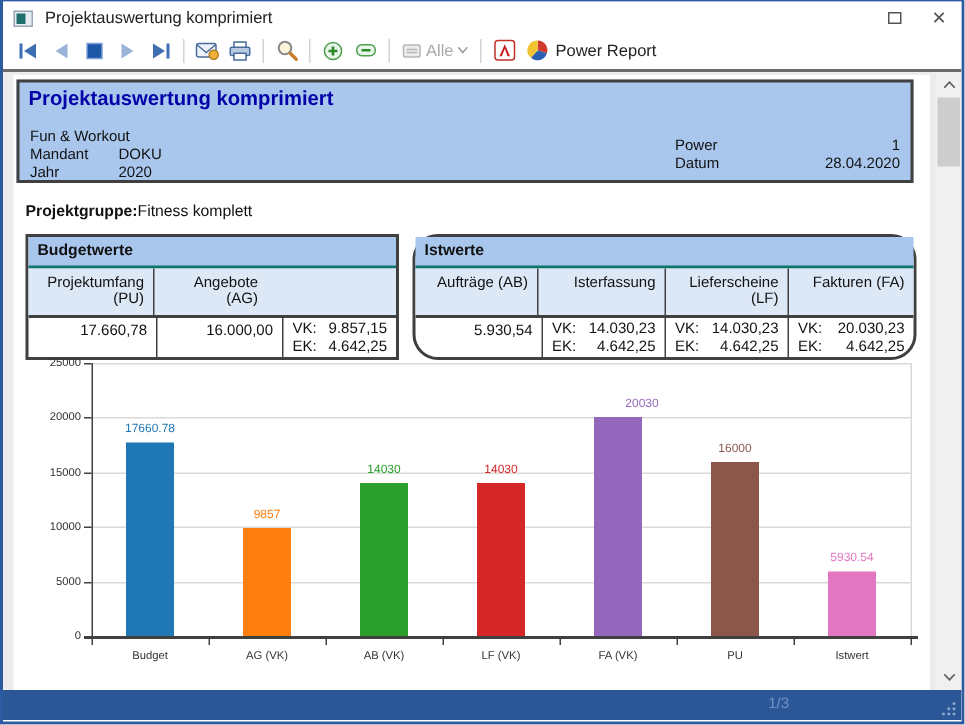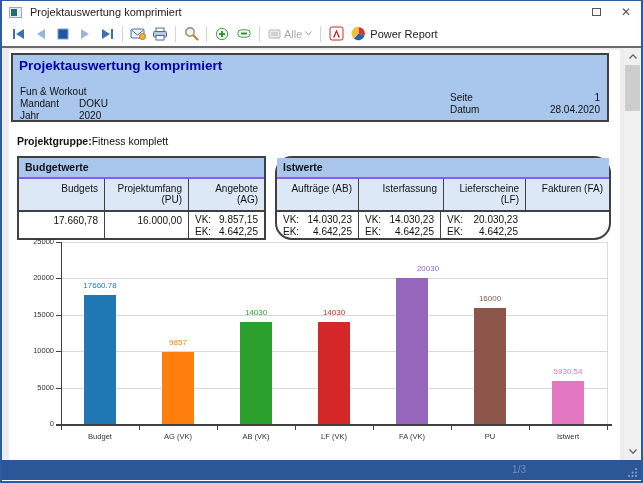--- a/index.html
+++ b/index.html
@@ -37,21 +37,21 @@
   .hdr-info{ position:absolute; left:7px; top:31px; font-size:10px; color:#111; line-height:12px; }
   .hdr-row{ display:flex; }
   .hdr-label{ width:59px; }
   .hdr-meta{ position:absolute; right:7px; bottom:4px; font-size:10px; color:#111; line-height:12px; width:150px; }
   .hdr-meta .hdr-row{ justify-content:space-between; }
   
   .pgruppe{ position:absolute; left:8px; top:85px; font-size:10.5px; color:#111; display:flex; }
   .pgruppe b{ margin-right:0; }
   
   .rtable{ position:absolute; top:106px; border:2px solid #404040; background:#fff; font-size:10px; color:#111; }
-  .t-title{ background:#a9c7ed; font-weight:bold; font-size:10.5px; padding:3px 6px 4px 6px; border-bottom:2px solid #8b5cf6; }
+  .t-title{ background:#a9c7ed; font-weight:bold; font-size:10.5px; padding:3px 6px 4px 6px; border-bottom:2px solid #0f766e; }
   .t-head{ display:flex; background:#dde8f6; border-bottom:2px solid #404040; }
   .t-head .cell{ padding:4px 6px 5px 4px; text-align:right; border-right:1px solid #404040; }
   .t-body{ display:flex; height:26px; }
   .t-body .cell{ padding:3px 6px 0 6px; border-right:1px solid #404040; }
   .cell:last-child{ border-right:none !important; }
   .num{ text-align:right; }
   .vkek{ padding:2px 0 0 0 !important; }
   .vkek .ln{ display:flex; justify-content:space-between; padding:0 6px; line-height:12px; }
   #budget-table{ left:8px; width:249px; }
   #budget-table .c1{ width:86px; } #budget-table .c2{ width:84px; } #budget-table .c3{ width:75px; }
@@ -189,39 +189,38 @@
             <span class="hdr-label">Mandant</span>
             <span>DOKU</span>
           </div>
           <div class="hdr-row">
             <span class="hdr-label">Jahr</span>
             <span>2020</span>
           </div>
         </div>
         <div class="hdr-meta">
           <div class="hdr-row">
-            <span>Seite</span>
+            <span>Power</span>
             <span>1</span>
           </div>
           <div class="hdr-row">
             <span>Datum</span>
             <span>28.04.2020</span>
           </div>
         </div>
       </div>
 
       <div class="pgruppe">
         <b>Projektgruppe:</b>
         <span>Fitness komplett</span>
       </div>
 
       <div class="rtable" id="budget-table">
         <div class="t-title">Budgetwerte</div>
         <div class="t-head">
-          <div class="cell c1">Budgets</div>
           <div class="cell c2">Projektumfang (PU)</div>
           <div class="cell c3">Angebote (AG)</div>
         </div>
         <div class="t-body">
           <div class="cell c1 num">17.660,78</div>
           <div class="cell c2 num">16.000,00</div>
           <div class="cell c3 vkek">
             <div class="ln">
                 <span>VK:</span>
                 <span>9.857,15</span>
@@ -236,20 +235,21 @@
 
       <div class="rtable" id="ist-table">
         <div class="t-title">Istwerte</div>
         <div class="t-head">
           <div class="cell c2">Aufträge (AB)</div>
           <div class="cell c1">Isterfassung</div>
           <div class="cell c3">Lieferscheine (LF)</div>
           <div class="cell c4">Fakturen (FA)</div>
         </div>
         <div class="t-body">
+          <div class="cell c1 num">5.930,54</div>
           <div class="cell c2 vkek">
             <div class="ln">
                 <span>VK:</span>
                 <span>14.030,23</span>
               </div>
             <div class="ln">
                 <span>EK:</span>
                 <span>4.642,25</span>
               </div>
           </div>

